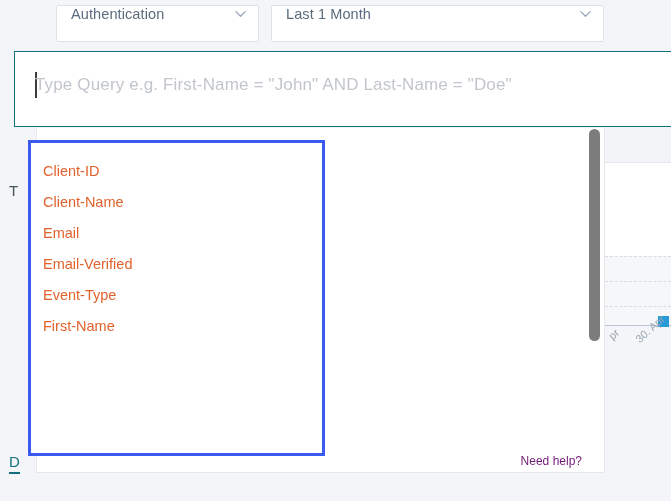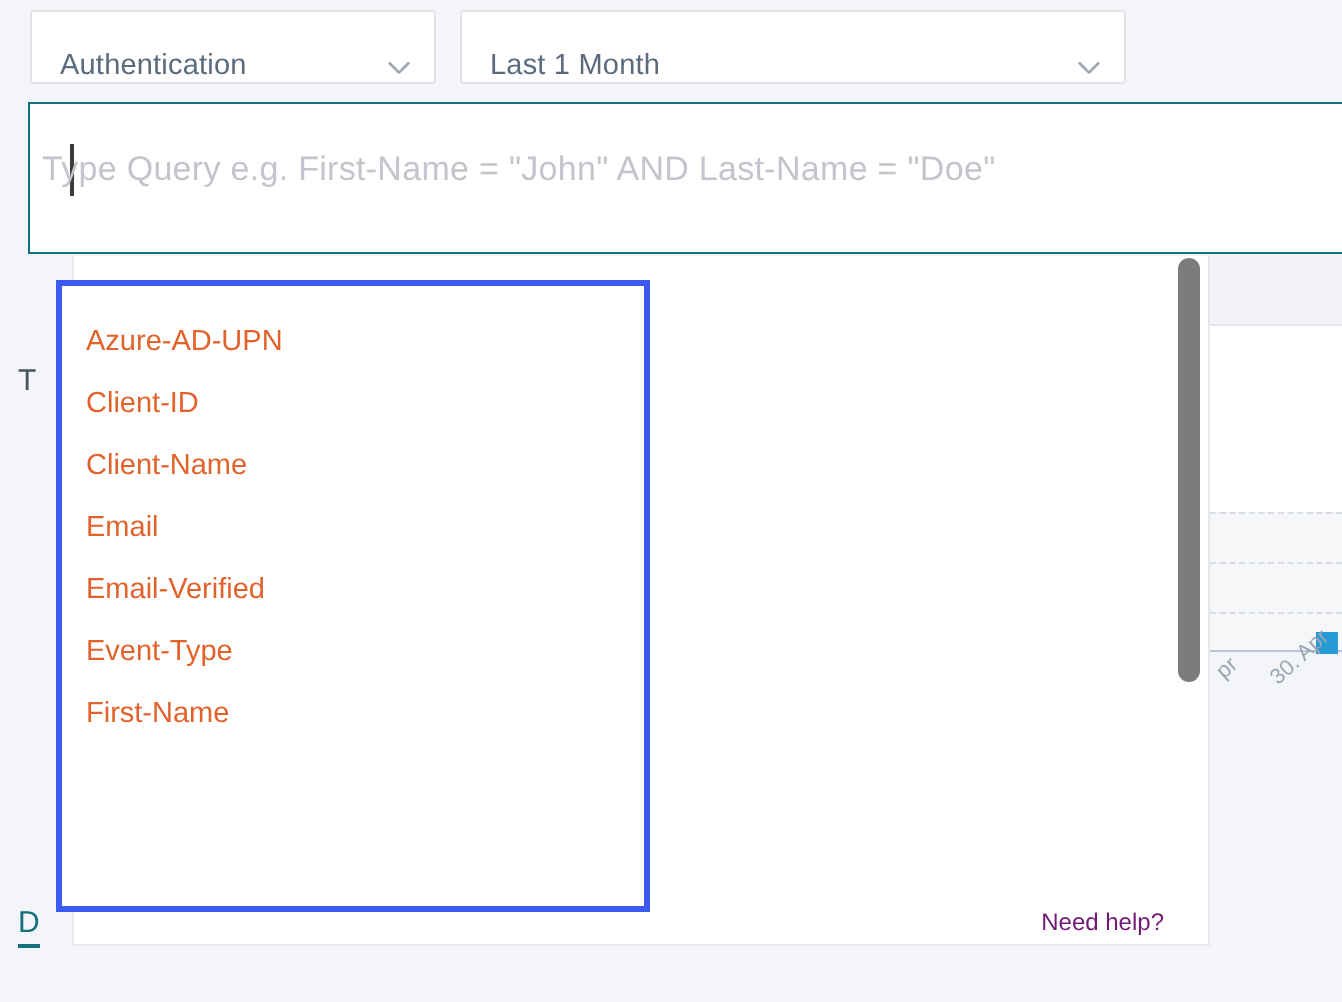--- a/index.html
+++ b/index.html
@@ -32,23 +32,24 @@
   }
   .select-box {
     position: absolute;
     top: 5px;
     height: 37px;
     box-sizing: border-box;
     background: #ffffff;
     border: 1px solid #dfe3e8;
     border-radius: 2px;
     display: flex;
-    align-items: flex-end;
+    align-items: flex-start;
     padding: 0 10px 0 14px;
     cursor: pointer;
+    margin-left: 41px;
   }
   .select-box .sel-label {
     flex: 1;
     font-size: 14.5px;
     color: #5a6b7d;
     letter-spacing: .1px;
     white-space: nowrap;
     overflow: hidden;
   }
   #select-module { left: 15px; width: 203px; }
@@ -68,21 +69,21 @@
     top: 51px;
     width: 700px;          
     height: 76px;
     box-sizing: border-box;
     background: #ffffff;
     border: 1px solid #10707f;
     cursor: text;
   }
   #query-placeholder {
     position: absolute;
-    left: 6px;
+    left: 20px;
     top: 23px;
     font-size: 17px;
     color: #c2c6cc;
     white-space: nowrap;
     letter-spacing: .15px;
   }
   #query-caret {
     position: absolute;
     left: 20px;
     top: 20px;
@@ -277,21 +278,20 @@
     <div id="chart-marker"></div>
     <div class="x-tick" id="x-tick-0">pr</div>
     <div class="x-tick" id="x-tick-1">30. Apr</div>
   </div>
 
   <div id="page-scrollbar"></div>
 </div>
 
 <div id="suggestion-popup">
   <ul id="suggestion-list">
-    <li>Azure-AD-UPN</li>
     <li>Client-ID</li>
     <li>Client-Name</li>
     <li>Email</li>
     <li>Email-Verified</li>
     <li>Event-Type</li>
     <li>First-Name</li>
   </ul>
 </div>
 
 </body></html>

